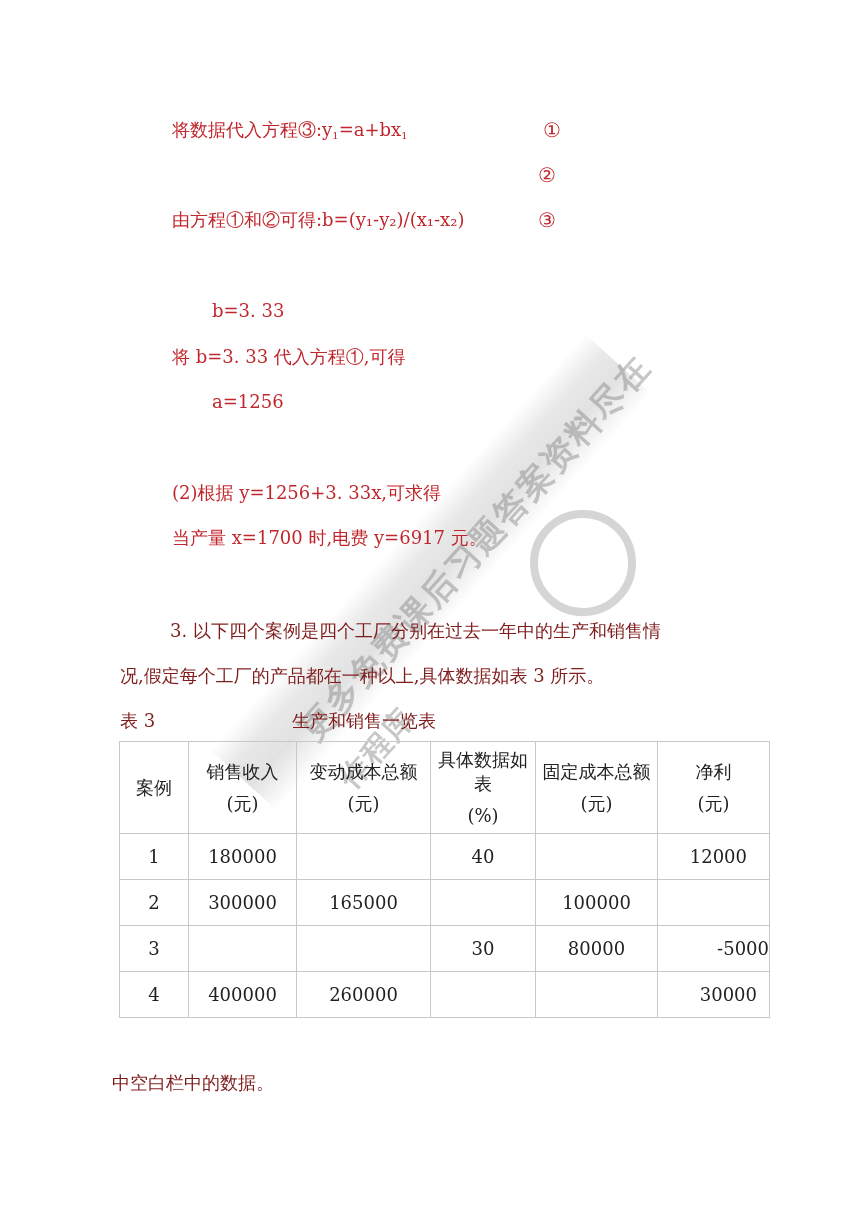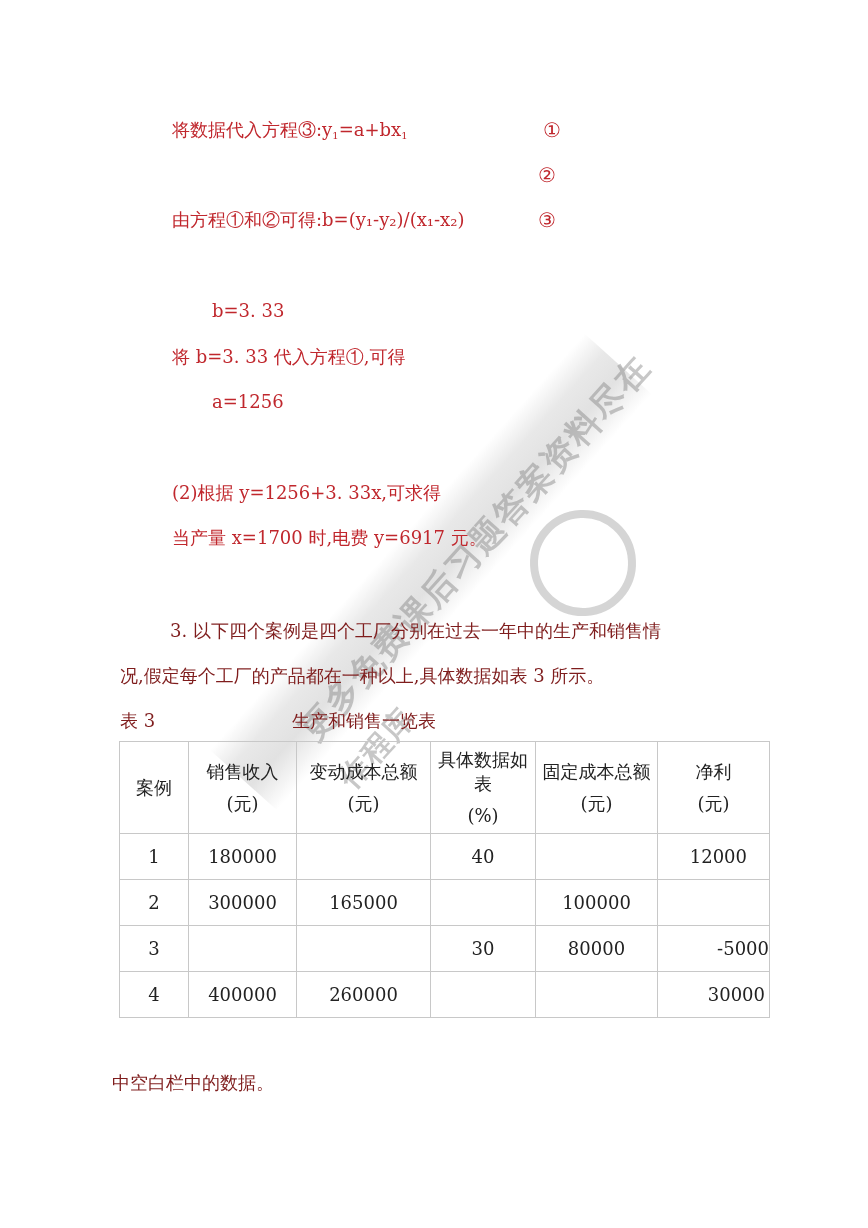--- a/index.html
+++ b/index.html
@@ -147,18 +147,18 @@
       <td class="col3">30</td>
       <td class="col4">80000</td>
       <td class="col5" style="text-align:right; ">-5000</td>
     </tr>
     <tr class="row">
       <td class="col0">4</td>
       <td class="col1">400000</td>
       <td class="col2">260000</td>
       <td class="col3"></td>
       <td class="col4"></td>
-      <td class="col5" style="text-align:right; padding-right:4px;">30000</td>
+      <td class="col5" style="text-align:right; padding-right:12px;">30000</td>
     </tr>
   </tbody>
     </table>
 
 </div>
 
 </body></html>

